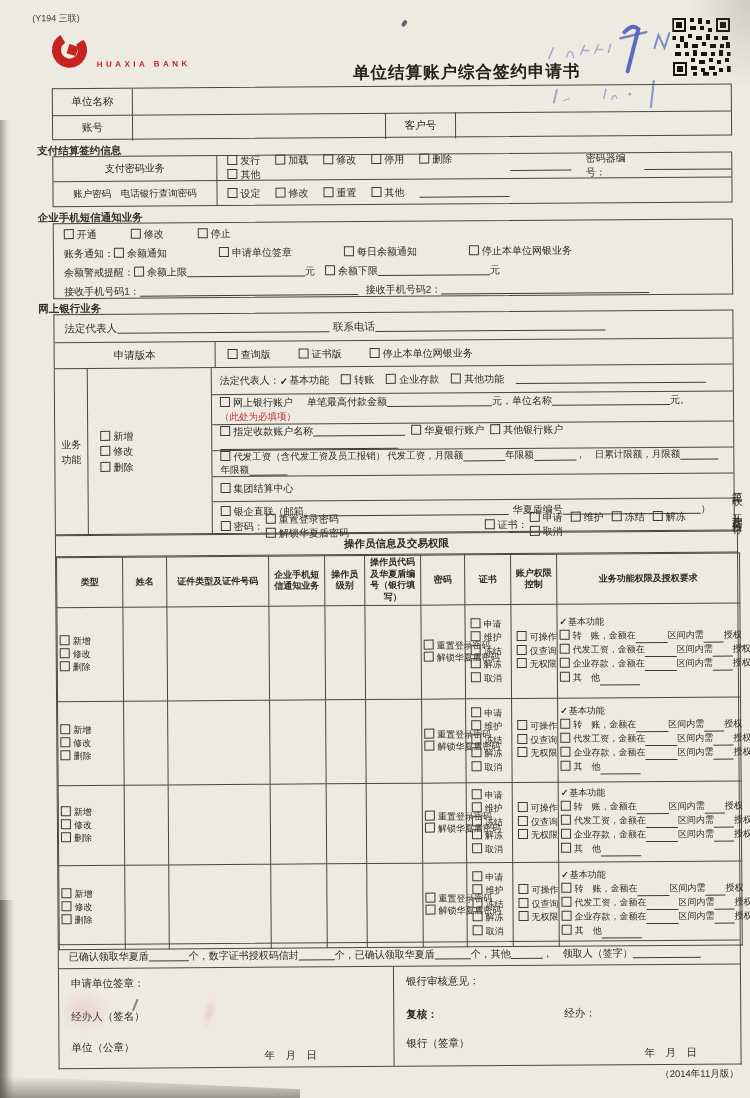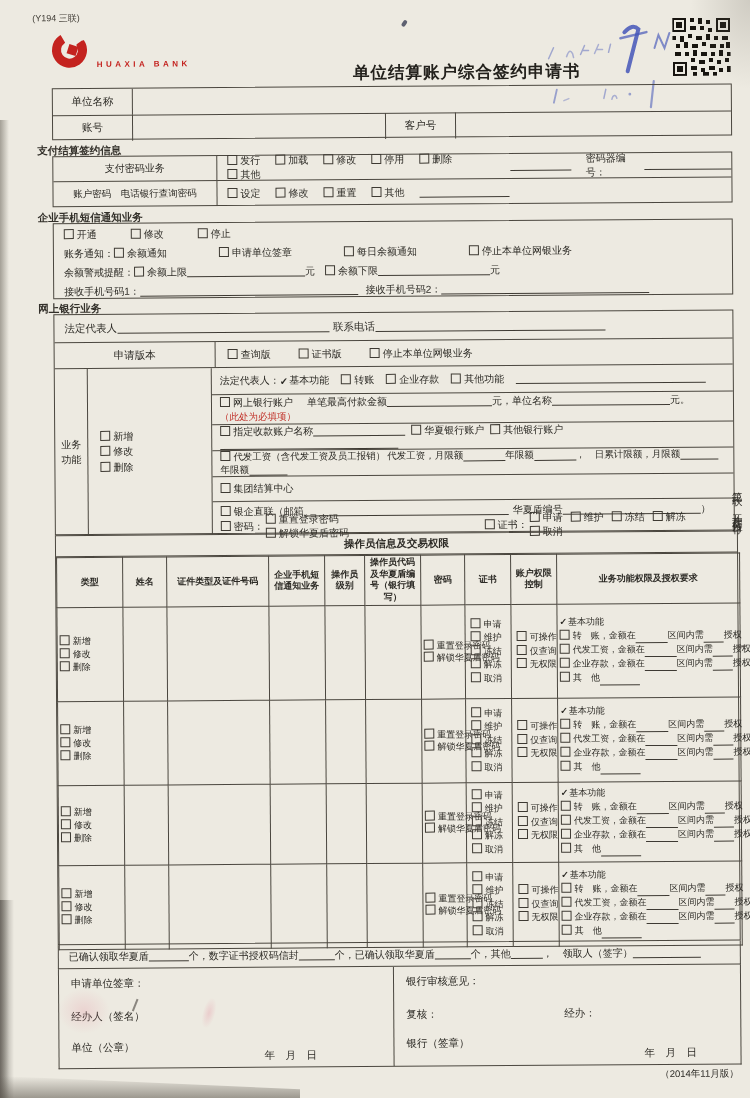--- a/index.html
+++ b/index.html
@@ -553,21 +553,21 @@
 
   <div class="box" style="left:55px;top:967px;width:683px;height:100px;border-top:none;">
     <div class="sig-left">
       <div class="sigline" style="top:8px;">申请单位签章：</div>
       <div class="sigline" style="top:41px;">经办人（签名）</div>
       <div class="sigline" style="top:72px;">单位（公章）</div>
       <div class="sigline" style="top:81px;left:205px;">年　月　日</div>
     </div>
     <div class="sig-right">
       <div class="sigline" style="top:8px;">银行审核意见：</div>
-      <div class="sigline" style="top:41px;">复核：</div>
+      <div class="sigline" style="top:41px;font-weight:bold;">复核：</div>
       <div class="sigline" style="top:41px;left:170px;">经办：</div>
       <div class="sigline" style="top:70px;text-align:right;">银行（签章）</div>
       <div class="sigline" style="top:81px;left:250px;">年　月　日</div>
     </div>
   </div>
 
   <div class="abs ver-note">（2014年11月版）</div>
 
   <div class="abs side-label">
     <span>第二联</span><span class="side-gap"></span><span>开户支行留存</span>

